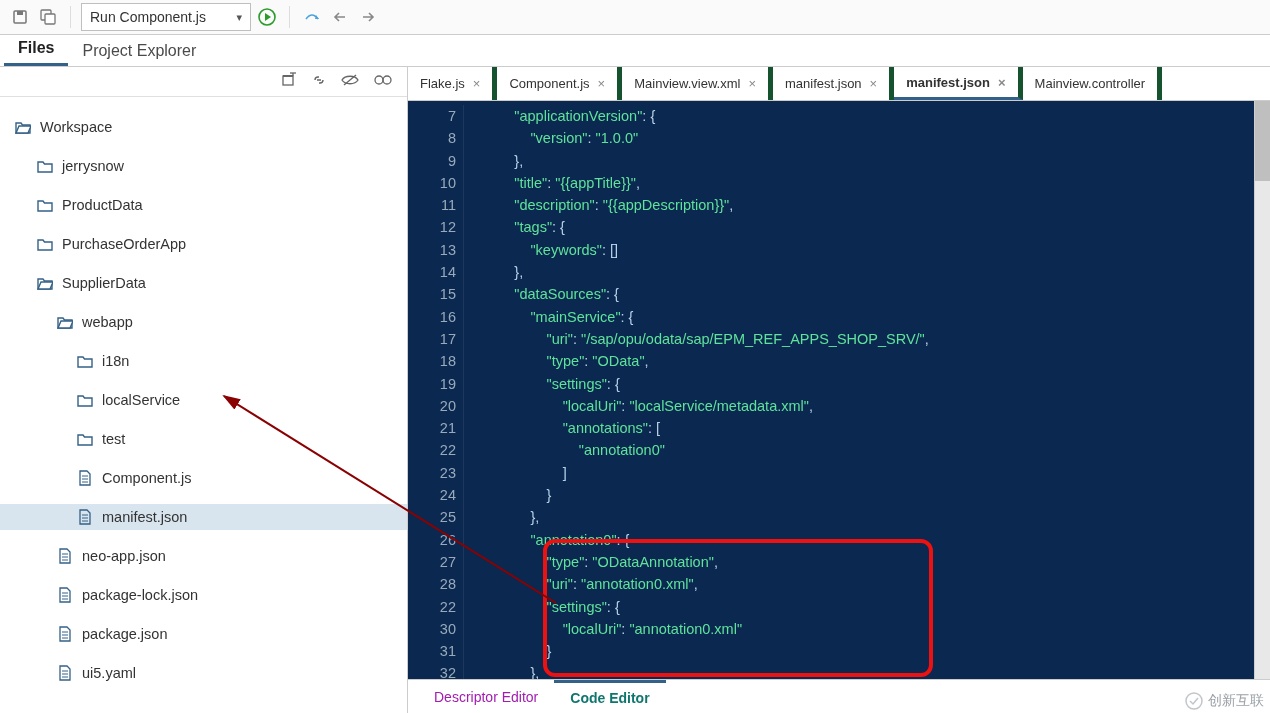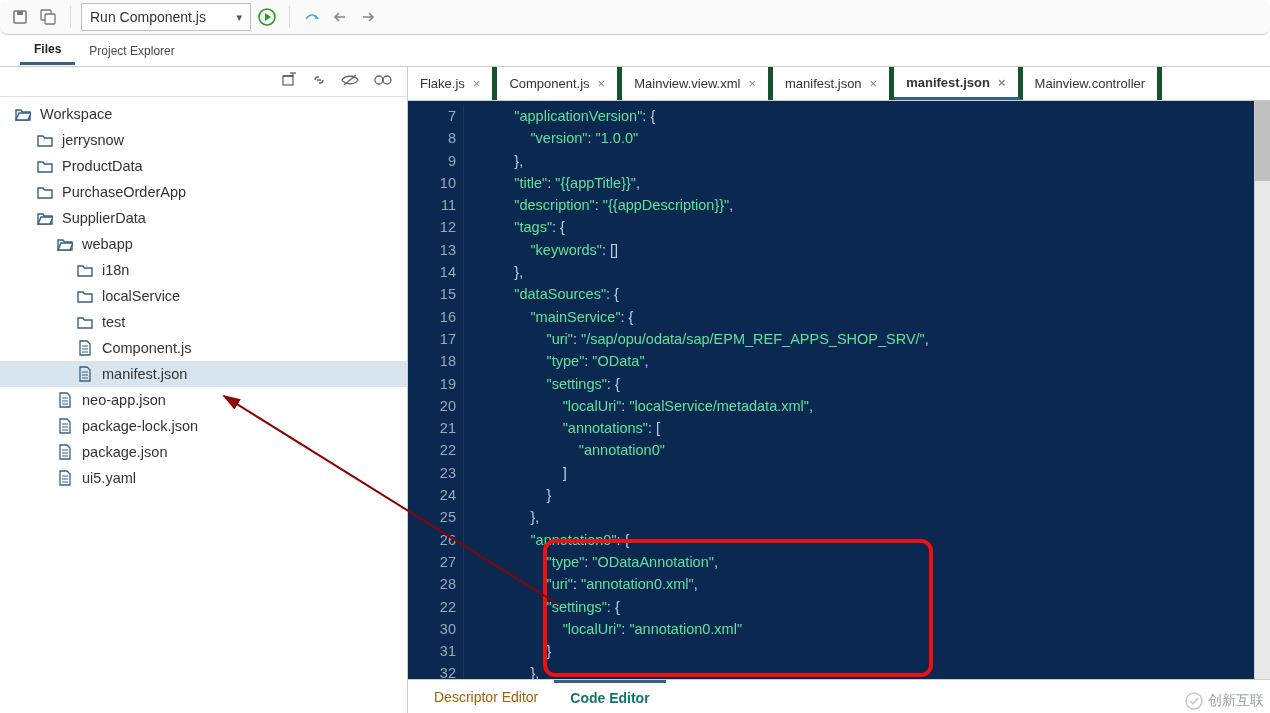--- a/index.html
+++ b/index.html
@@ -1,45 +1,45 @@
 <!DOCTYPE html>
 <html><head>
 <meta charset="utf-8">
 <style>
   * { box-sizing: border-box; margin: 0; padding: 0; font-family: Arial, Helvetica, sans-serif; }
   body { width: 1270px; height: 713px; overflow: hidden; background: #fff; position: relative; }
 
   
   .toolbar {
     height: 35px; display: flex; align-items: center; padding: 0 8px;
-    border-bottom: 1px solid #ccc; gap: 4px; background: #fafafa; border-radius: 8px;
+    border-bottom: 1px solid #ccc; gap: 4px; background: #fafafa;
   }
   .toolbar .tb-btn { width: 24px; height: 24px; display: flex; align-items: center; justify-content: center;
     color: #666; cursor: pointer; }
   .toolbar .sep { width: 1px; height: 22px; background: #ddd; margin: 0 6px; }
   .run-select { display:flex; align-items:center; height:28px; border:1px solid #bfbfbf; background:#fff;
     padding:0 8px; font-size:14px; color:#333; gap:20px; cursor:pointer; min-width:170px; justify-content:space-between; }
   .run-select .chev { font-size:11px; color:#555; }
   .play-btn svg { fill:#2b9b2b; }
 
   
-  .ws-tabs { height:32px; display:flex; align-items:center; border-bottom:1px solid #ccc; padding-left:20px;
-    font-size:12px; color:#4a4a4a; }
+  .ws-tabs { height:32px; display:flex; align-items:flex-end; border-bottom:1px solid #ccc; padding-left:4px;
+    font-size:16px; color:#4a4a4a; }
   .ws-tabs .tab { padding:6px 14px; cursor:pointer; }
   .ws-tabs .tab.active { font-weight:bold; border-bottom:3px solid #346187; color:#222; }
 
   
   .main { display:flex; height: calc(713px - 35px - 32px); }
 
   
   .files-panel { width:408px; border-right:1px solid #ccc; display:flex; flex-direction:column; }
   .files-toolbar { height:30px; display:flex; align-items:center; justify-content:flex-end; gap:14px;
     padding:0 14px; border-bottom:1px solid #e0e0e0; color:#555; }
   .files-tree { flex:1; overflow:auto; font-size:14.5px; color:#333; padding-top:4px; user-select:none; }
-  .tree-row { display:flex; align-items:center; height:26px; padding-left:6px; cursor:pointer; white-space:nowrap; }
+  .tree-row { display:flex; align-items:center; height:26px; padding-left:6px; cursor:pointer; white-space:nowrap;margin-top:13px; }
   .tree-row.selected { background:#d9e5ee; }
   .tree-icon { width:18px; height:18px; margin-right:8px; display:flex; align-items:center; justify-content:center; color:#346187; }
   .indent-0{padding-left:14px}.indent-1{padding-left:36px}.indent-2{padding-left:56px}.indent-3{padding-left:76px}
 
   
   .editor-panel { flex:1; display:flex; flex-direction:column; min-width:0; }
   .editor-tabs { height:34px; display:flex; border-bottom:1px solid #ccc; font-size:13px; position:relative; }
   .ed-tab { display:flex; align-items:center; gap:8px; padding:0 12px; cursor:pointer; color:#333; border-right:5px solid #14532d; }
   .ed-tab.active { background:#fff; border-bottom:3px solid #346187; font-weight:bold; }
   .ed-close { color:#888; font-size:13px; }
@@ -56,21 +56,21 @@
   
   .hl-box { position:absolute; border:4px solid #e11; border-radius:12px;
     left:135px; top:438px; width:390px; height:138px; pointer-events:none; z-index:5; }
 
   
   .arrow-svg { position:absolute; z-index:10; pointer-events:none; }
 
   
   .editor-bottom { height:34px; display:flex; align-items:center; border-top:1px solid #ccc;
     padding-left:10px; font-size:14px; }
-  .eb-tab { padding:0 16px; height:100%; display:flex; align-items:center; cursor:pointer; color:#a16207; }
+  .eb-tab { padding:0 16px; height:100%; display:flex; align-items:center; cursor:pointer; color:#a21caf; }
   .eb-tab.active { font-weight:bold; color:#0f766e; border-top:3px solid #346187; }
 
   
   .vscroll { position:absolute; right:0; top:0; bottom:0; width:16px; background:#e8e8e8; border-left:1px solid #cfcfcf; }
   .vscroll-thumb { background:#bfbfbf; width:100%; height:80px; position:absolute; top:0; }
 
   
   .watermark { position:absolute; right:6px; bottom:2px; display:flex; align-items:center; gap:4px;
     color:#9aa0a6; font-size:14px; }
   .watermark svg { opacity:0.6; }

